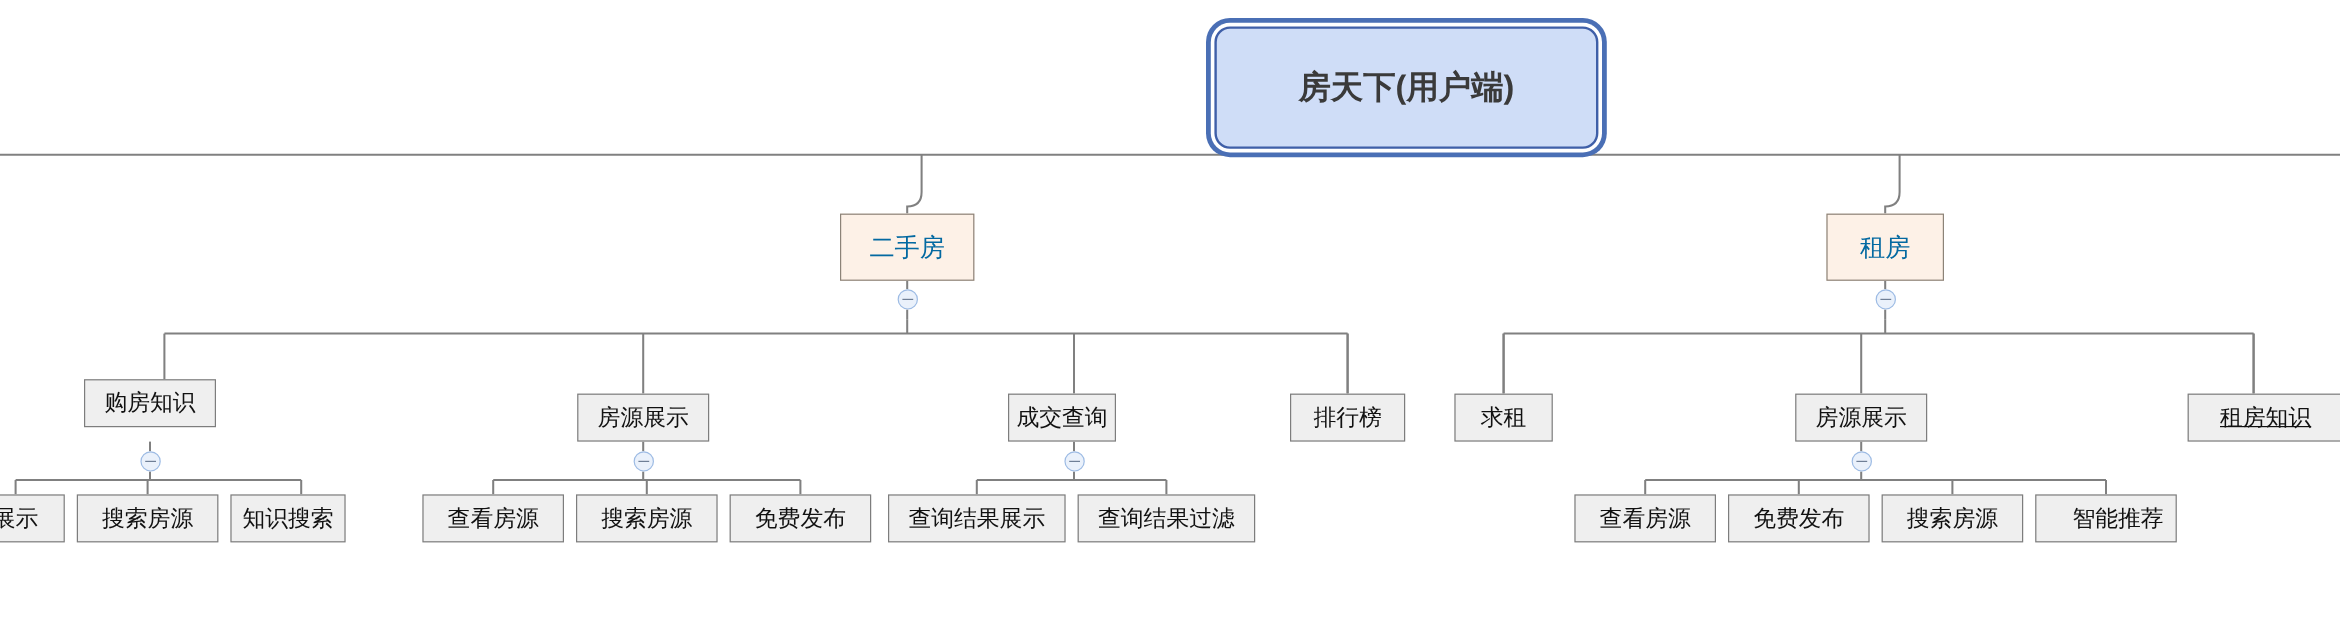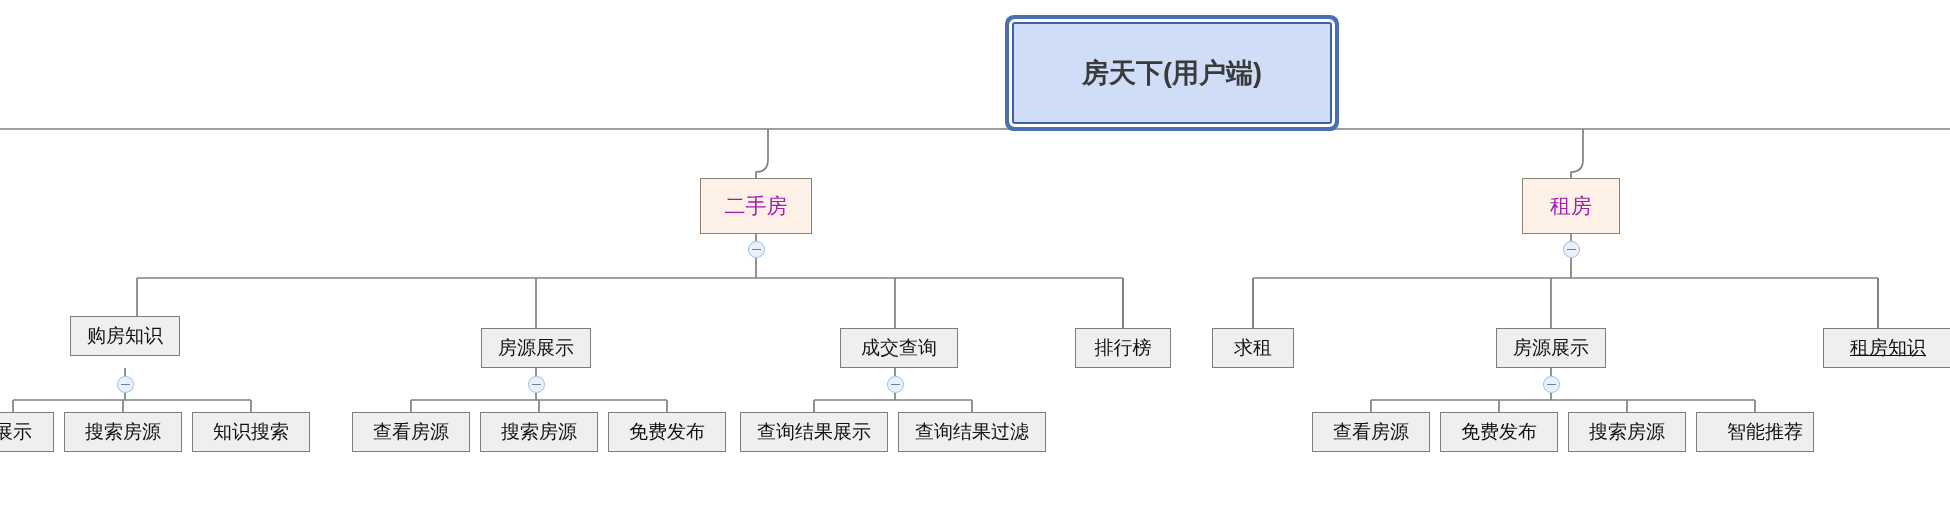--- a/index.html
+++ b/index.html
@@ -37,33 +37,33 @@
     text-align: center;
     white-space: nowrap;
     color: #1a1a1a;
     z-index: 3;
   }
 
   
   .node.root {
     background: #cfddf7;
     border: 2px solid #3f5fa8;
-    border-radius: 3px;
+    border-radius: 13px;
     font-size: 27px;
     font-weight: bold;
     color: #3a3a3a;
     box-shadow: 0 0 0 3px #ffffff, 0 0 0 7px #4a6fb5;
   }
 
   
   .node.lvl2 {
     background: #fdf1e7;
     border: 1.6px solid #8c8378;
     font-size: 21px;
-    color: #a21caf;
+    color: #0369a1;
   }
 
   
   .node.lvl3, .node.leaf {
     background: #efefef;
     border: 1.6px solid #7d7d7d;
     font-size: 19px;
     color: #111111;
   }
 
@@ -178,21 +178,21 @@
   <div class="node lvl3" style="left:70px; top:316px; width:110px; height:40px;">
     <span>购房知识</span>
   </div>
   <div class="toggle" style="left:117px; top:376px;"></div>
 
   <div class="node lvl3" style="left:481px; top:328px; width:110px; height:40px;">
     <span>房源展示</span>
   </div>
   <div class="toggle" style="left:528px; top:376px;"></div>
 
-  <div class="node lvl3" style="left:840px; top:328px; width:118px; height:40px;">
+  <div class="node lvl3" style="left:840px; top:328px; width:90px; height:40px;">
     <span>成交查询</span>
   </div>
   <div class="toggle" style="left:887px; top:376px;"></div>
 
   <div class="node lvl3" style="left:1075px; top:328px; width:96px; height:40px;">
     <span>排行榜</span>
   </div>
 
   <div class="node lvl3" style="left:1212px; top:328px; width:82px; height:40px;">
     <span>求租</span>
@@ -206,21 +206,21 @@
   <div class="node lvl3" style="left:1823px; top:328px; width:130px; height:40px;text-decoration:underline;">
     <span>租房知识</span>
   </div>
 
   <div class="node leaf" style="left:-28px; top:412px; width:82px; height:40px;">
     <span>展示</span>
   </div>
   <div class="node leaf" style="left:64px; top:412px; width:118px; height:40px;">
     <span>搜索房源</span>
   </div>
-  <div class="node leaf" style="left:192px; top:412px; width:118px; height:40px;">
+  <div class="node leaf" style="left:192px; top:412px; width:96px; height:40px;">
     <span>知识搜索</span>
   </div>
 
   <div class="node leaf" style="left:352px; top:412px; width:118px; height:40px;">
     <span>查看房源</span>
   </div>
   <div class="node leaf" style="left:480px; top:412px; width:118px; height:40px;">
     <span>搜索房源</span>
   </div>
   <div class="node leaf" style="left:608px; top:412px; width:118px; height:40px;">

